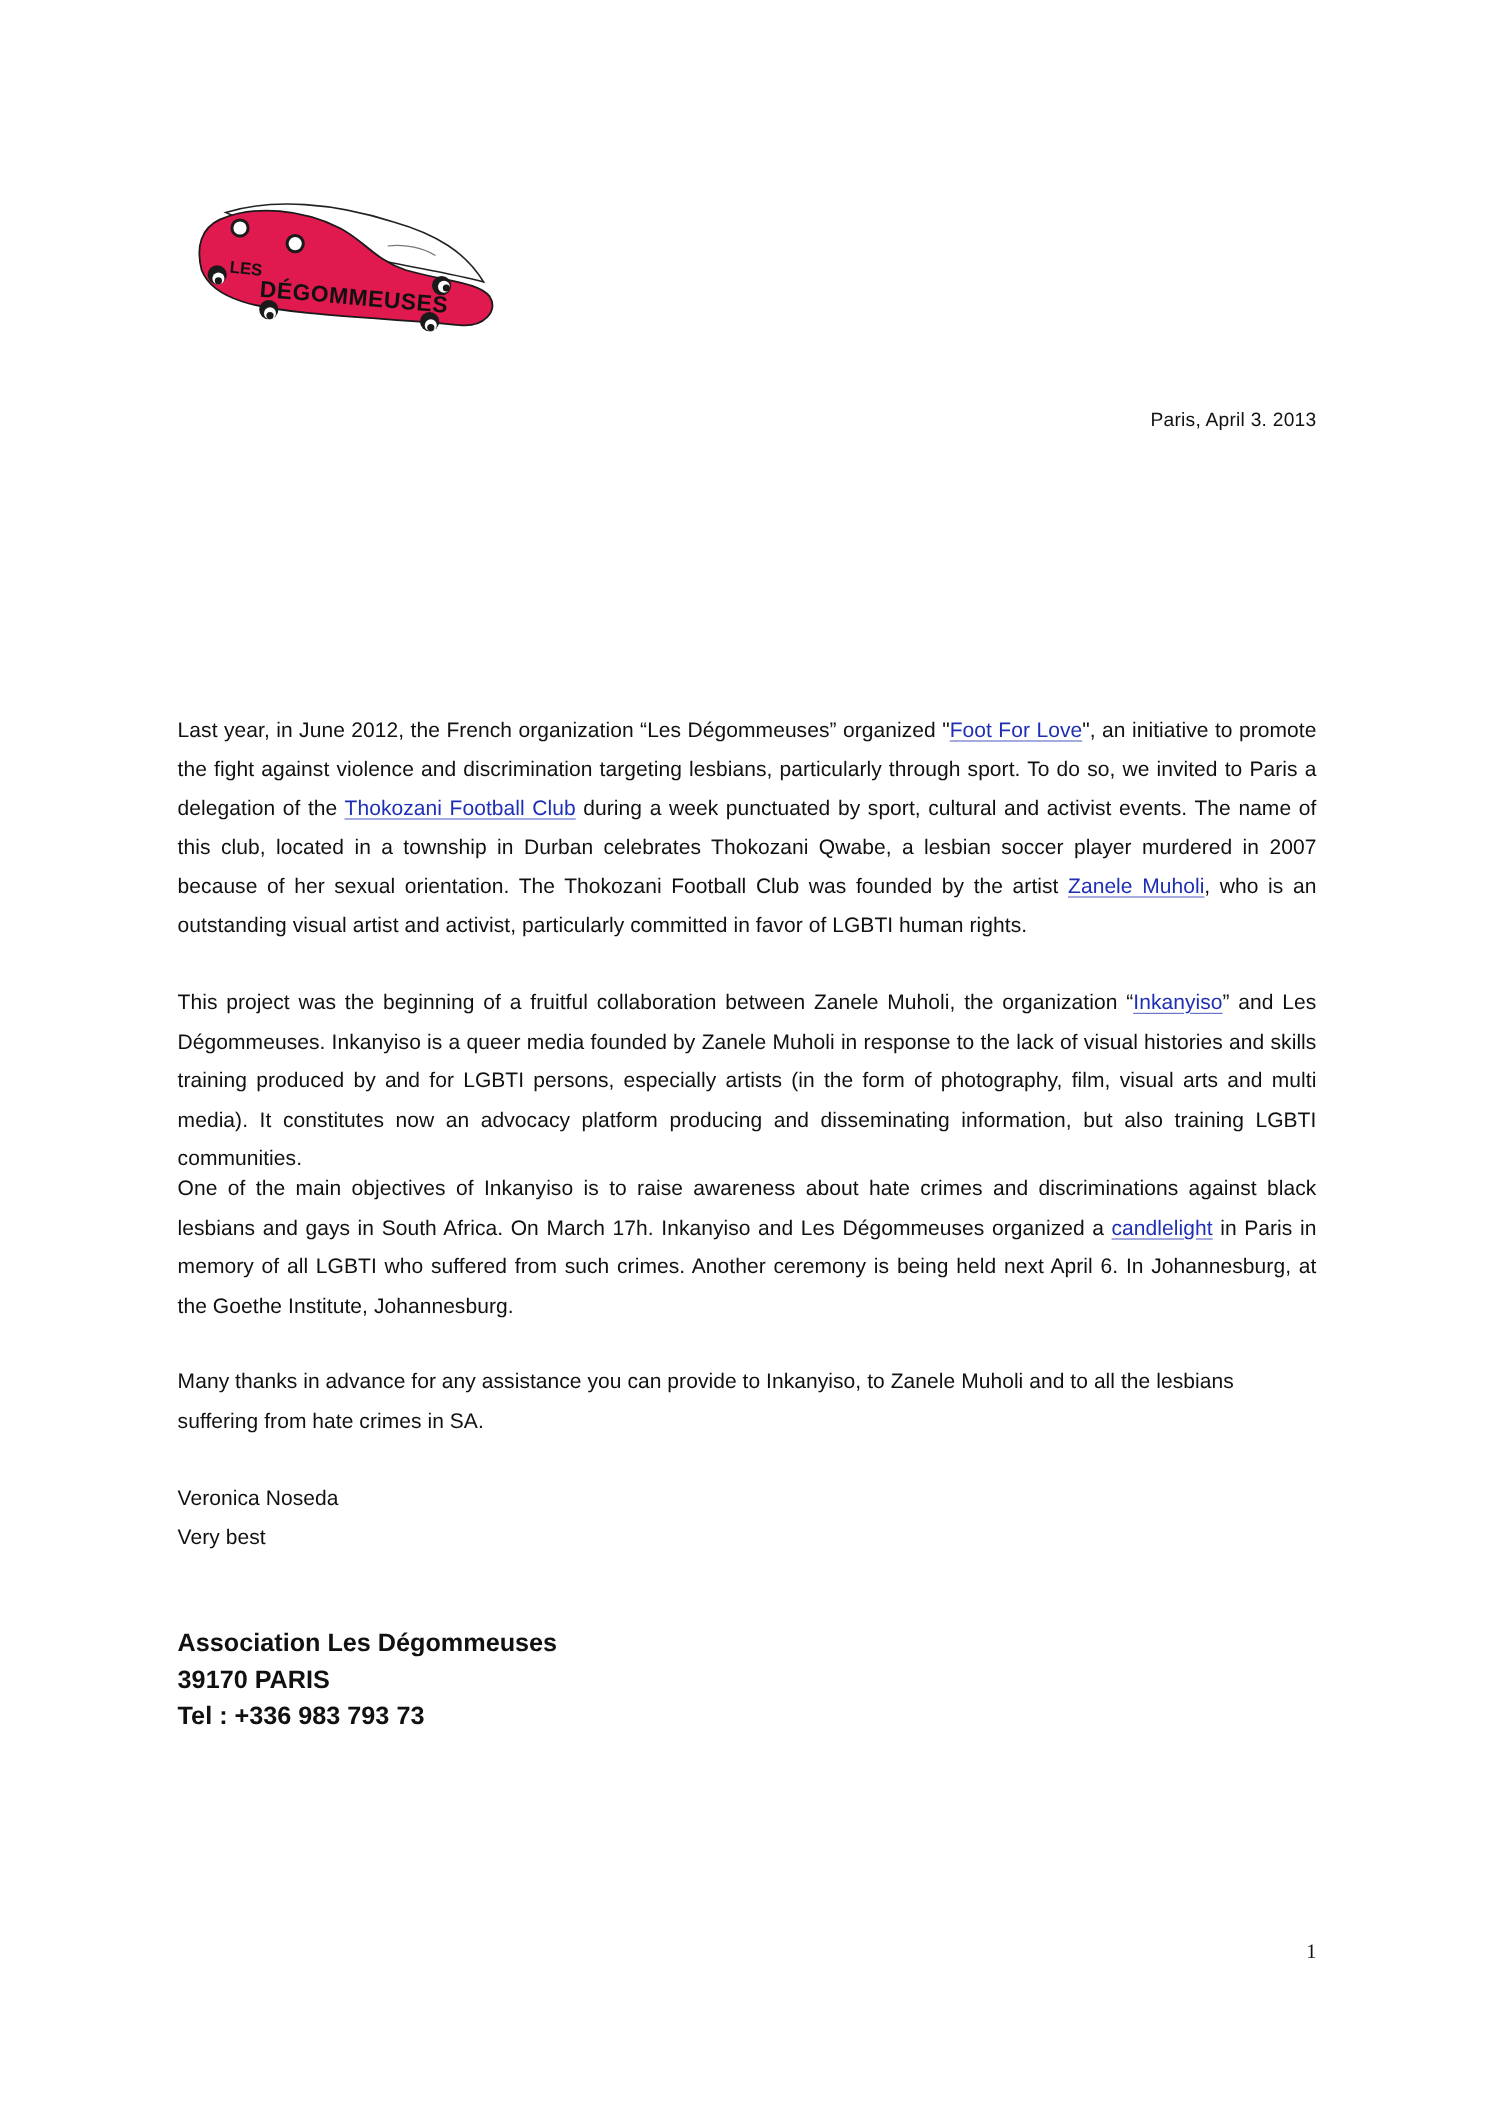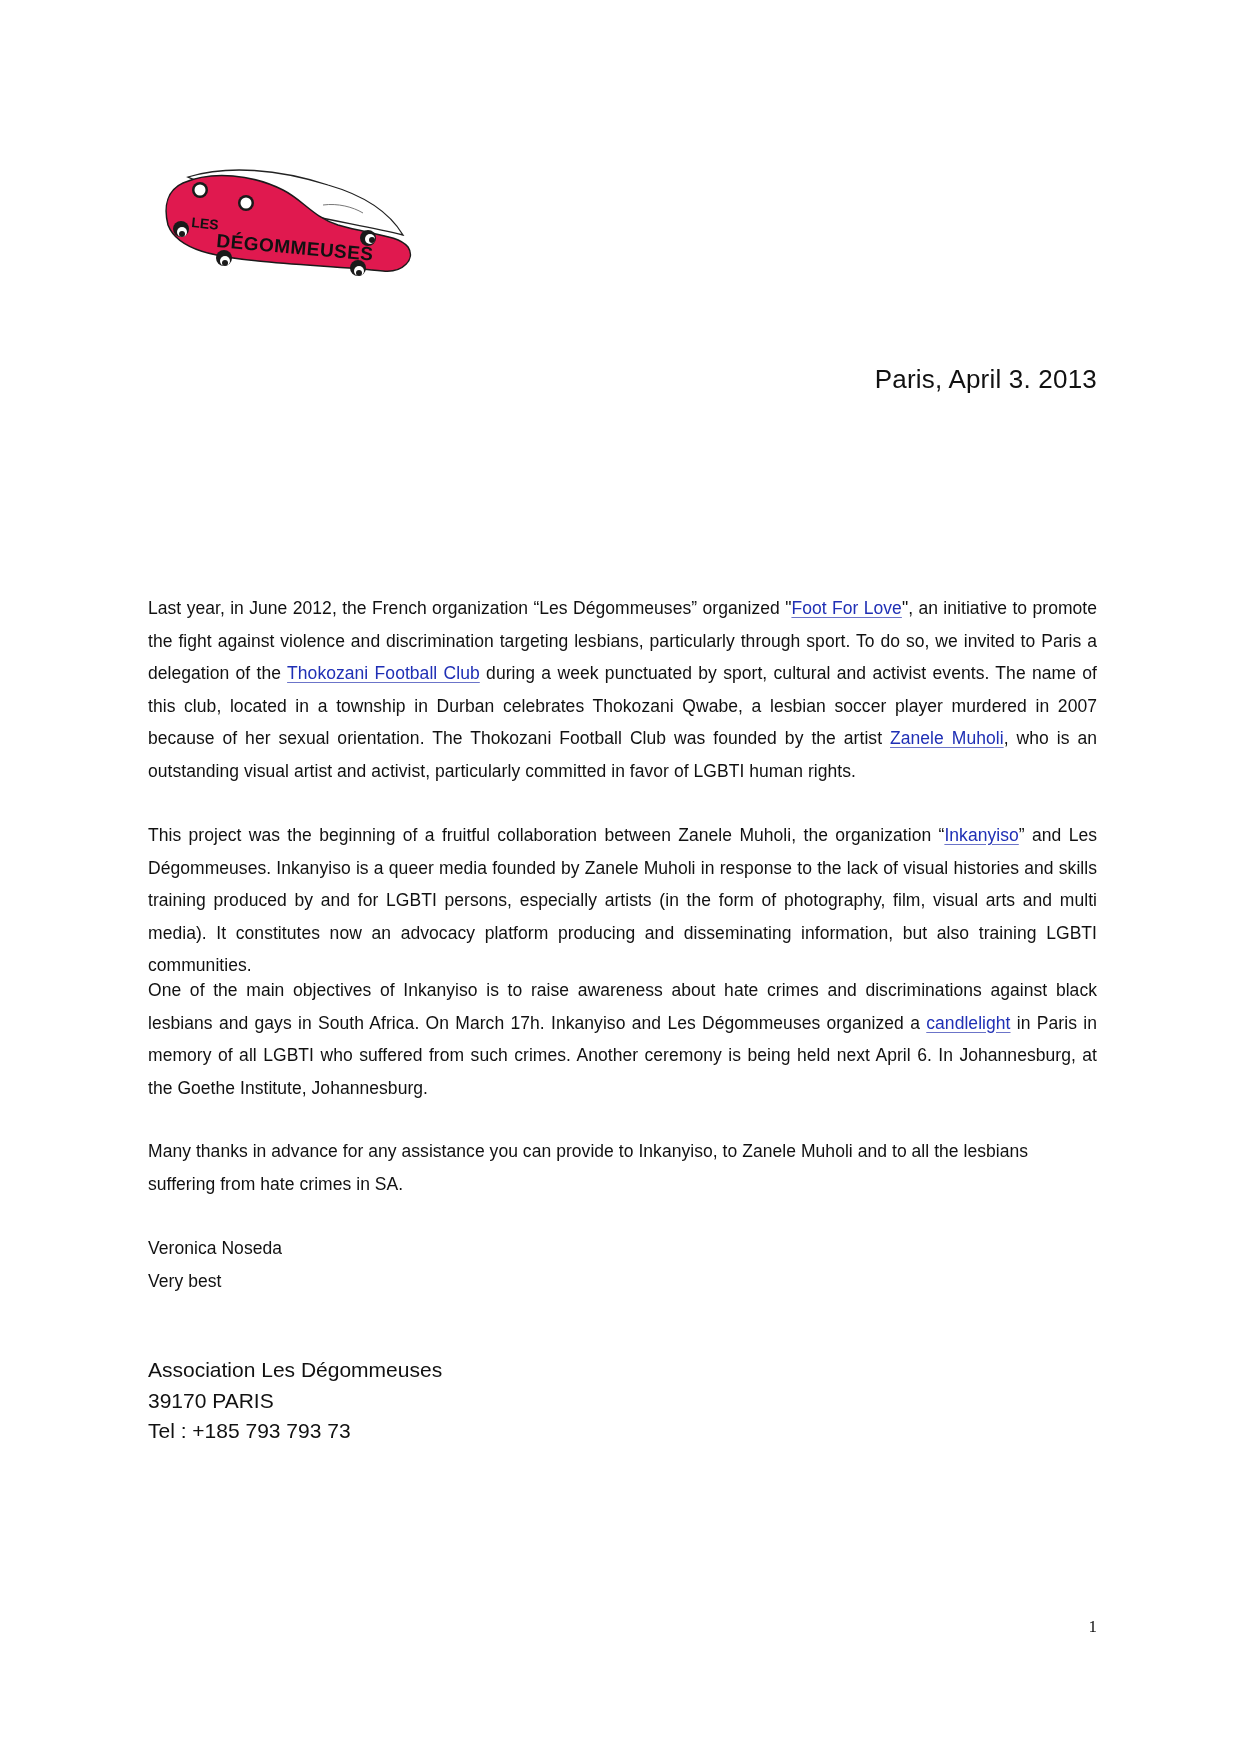--- a/index.html
+++ b/index.html
@@ -2,34 +2,34 @@
 <html><head>
 <meta charset="utf-8">
 <style>
   html, body { margin: 0; padding: 0; background: #ffffff; }
   body { width: 1240px; height: 1755px; position: relative; overflow: hidden;
          font-family: "Liberation Sans", sans-serif; color: #111; }
   .page { position: absolute; left: 0; top: 0; width: 1240px; height: 1755px; background: #fff; }
 
   .logo { position: absolute; left: 158px; top: 155px; width: 260px; height: 125px; }
 
-  .date { position: absolute; right: 143px; top: 364px; font-size: 26px; letter-spacing: 0.2px; }
+  .date { position: absolute; right: 143px; top: 342px; font-size: 16px; letter-spacing: 0.2px; }
 
   .title { position: absolute; left: 148px; top: 458px; font-size: 19.5px; font-weight: bold;
            text-decoration: underline; text-underline-offset: 3px; letter-spacing: 0.1px; }
 
   .body { position: absolute; left: 148px; width: 949px; font-size: 17.5px; line-height: 32.5px;
           text-align: justify; letter-spacing: 0.05px; }
   .p1 { top: 548px; margin-top: 44px; }
   .p2 { top: 819px; }
   .p3 { top: 974px; }
   .p4 { top: 1135px; text-align: left; }
   .closing { top: 1232px; text-align: left; }
 
-  .addr { position: absolute; left: 148px; top: 1355px; font-size: 21px; line-height: 30.5px; }
+  .addr { position: absolute; left: 148px; top: 1355px; font-size: 21px; line-height: 30.5px; font-weight: bold; }
 
   .pagenum { position: absolute; right: 143px; top: 1617px; font-size: 17px; font-family: "Liberation Serif", serif; }
 
   a.lnk { color: #1f2fb5; text-decoration: underline; text-decoration-color: #6b74c9; text-underline-offset: 3px; }
   .line { display: block; }
 </style>
 </head>
 <body>
 
 <div class="page">
@@ -83,17 +83,17 @@
   <div class="body p4">Many thanks in advance for any assistance you can provide to Inkanyiso, to Zanele Muholi and to all the lesbians suffering from hate crimes in SA.</div>
 
   <div class="body closing">
     <span class="line">Veronica Noseda</span>
     <span class="line">Very best</span>
   </div>
 
   <div class="addr">
     <span class="line">Association Les Dégommeuses</span>
     <span class="line">39170 PARIS</span>
-    <span class="line">Tel : +185 793 793 73</span>
+    <span class="line">Tel : +336 983 793 73</span>
   </div>
 
   <div class="pagenum">1</div>
 </div>
 
 </body></html>

